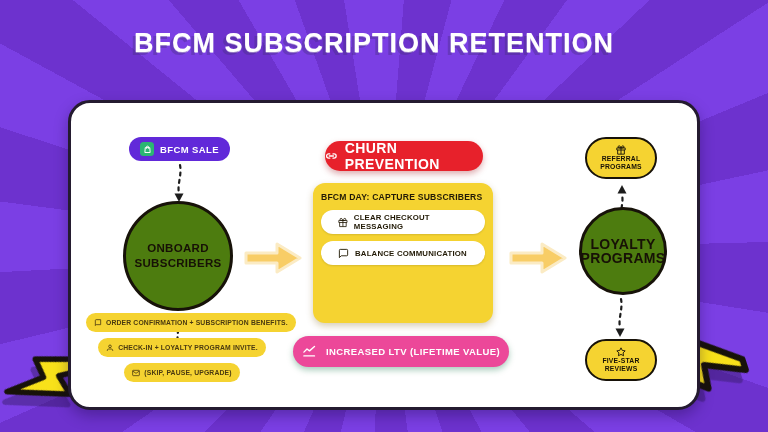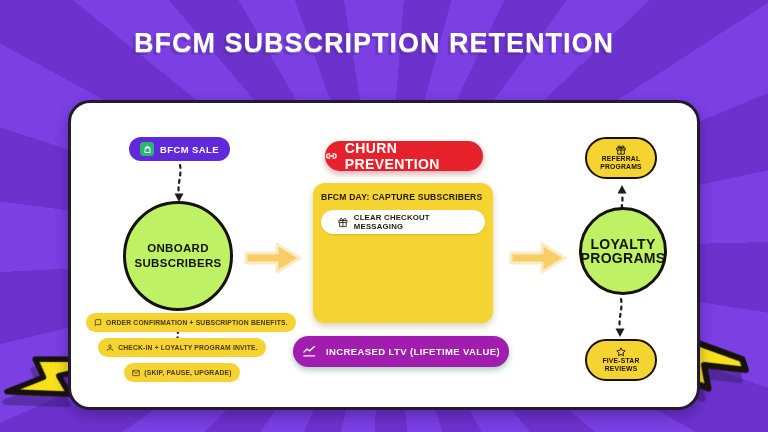--- a/index.html
+++ b/index.html
@@ -26,21 +26,21 @@
   
   .badge {
     position:absolute; left:58px; top:34px; height:24px;
     background:#6129D9; border-radius:12px;
     display:flex; align-items:center; gap:6px; padding:0 11px;
     color:#fff; font-weight:800; font-size:9.5px; letter-spacing:0.4px;
   }
   .badge-ic { width:14px; height:14px; background:#2BB673; border-radius:3.5px;
     display:flex; align-items:center; justify-content:center; }
   .node-circle {
-    position:absolute; background:#bef264; border:3px solid #171209; border-radius:50%;
+    position:absolute; background:#4d7c0f; border:3px solid #171209; border-radius:50%;
     display:flex; flex-direction:column; align-items:center; justify-content:center;
     font-weight:800; color:#171106; text-align:center;
   }
   .circle-onboard { left:52px; top:98px; width:110px; height:110px; font-size:11.5px; line-height:15px; letter-spacing:0.3px; }
   .circle-loyalty { left:508px; top:104px; width:88px; height:88px; font-size:14px; line-height:14px; letter-spacing:0.3px; }
   .list { position:absolute; left:15px; top:210px; width:192px; }
   .list-row {
     background:#F5D331; border-radius:10px; height:19px; margin:0 auto 6px auto;
     display:flex; align-items:center; justify-content:center; gap:4px; padding:0 8px;
     font-weight:800; font-size:6.8px; color:#4A3A10; letter-spacing:0.15px; width:max-content;
@@ -64,21 +64,21 @@
     color:#221A06; letter-spacing:0.2px; margin-bottom:7px;
   }
   .retention-item {
     background:#FFFFFF; border-radius:12px; height:24px; margin-bottom:7px;
     display:flex; align-items:center; gap:6px; padding:0 17px;
     font-weight:800; font-size:7.8px; color:#221A06; letter-spacing:0.2px;
     box-shadow:0 1px 2px rgba(0,0,0,0.12);
   }
   .pill-green {
     position:absolute; left:222px; top:233px; width:216px; height:31px;
-    background:#a21caf; border-radius:16px; box-shadow:0 3px 6px rgba(10,110,60,0.35);
+    background:#ec4899; border-radius:16px; box-shadow:0 3px 6px rgba(10,110,60,0.35);
     display:flex; align-items:center; justify-content:center; gap:9px;
     color:#fff; font-weight:800; font-size:9.5px; letter-spacing:0.4px;
   }
   
   .node-oval {
     position:absolute; width:72px; height:42px;
     background:#F5D331; border:2.5px solid #171209; border-radius:21px;
     display:flex; flex-direction:column; align-items:center; justify-content:center;
     font-weight:800; font-size:6.8px; line-height:8.5px; color:#171106; text-align:center;
     letter-spacing:0.2px;
@@ -179,20 +179,26 @@
       <div class="retention-item">
         <svg width="11" height="11" viewBox="0 0 24 24" fill="none" stroke="#221A06" stroke-width="2" stroke-linejoin="round">
           <path d="M20 12v10H4V12"></path>
             <rect x="2" y="7" width="20" height="5"></rect>
             <line x1="12" y1="22" x2="12" y2="7"></line>
           <path d="M12 7H7.5a2.5 2.5 0 1 1 0-5C11 2 12 7 12 7z"></path>
             <path d="M12 7h4.5a2.5 2.5 0 1 0 0-5C13 2 12 7 12 7z"></path>
         </svg>
         <span>CLEAR CHECKOUT MESSAGING</span>
       </div>
+      <div class="retention-item">
+        <svg width="11" height="11" viewBox="0 0 24 24" fill="none" stroke="#221A06" stroke-width="2" stroke-linejoin="round">
+          <path d="M21 15a2 2 0 0 1-2 2H7l-4 4V5a2 2 0 0 1 2-2h14a2 2 0 0 1 2 2z"></path>
+        </svg>
+        <span>BALANCE COMMUNICATION</span>
+      </div>
     </div>
 
     <div class="pill-green">
       <svg width="15" height="15" viewBox="0 0 24 24" fill="none" stroke="#fff" stroke-width="2.2" stroke-linecap="round" stroke-linejoin="round">
         <polyline points="3 13 8 8 12 11 20 4"></polyline>
           <line x1="3" y1="19" x2="20" y2="19"></line>
       </svg>
       <span>INCREASED LTV (LIFETIME VALUE)</span>
     </div>
 

